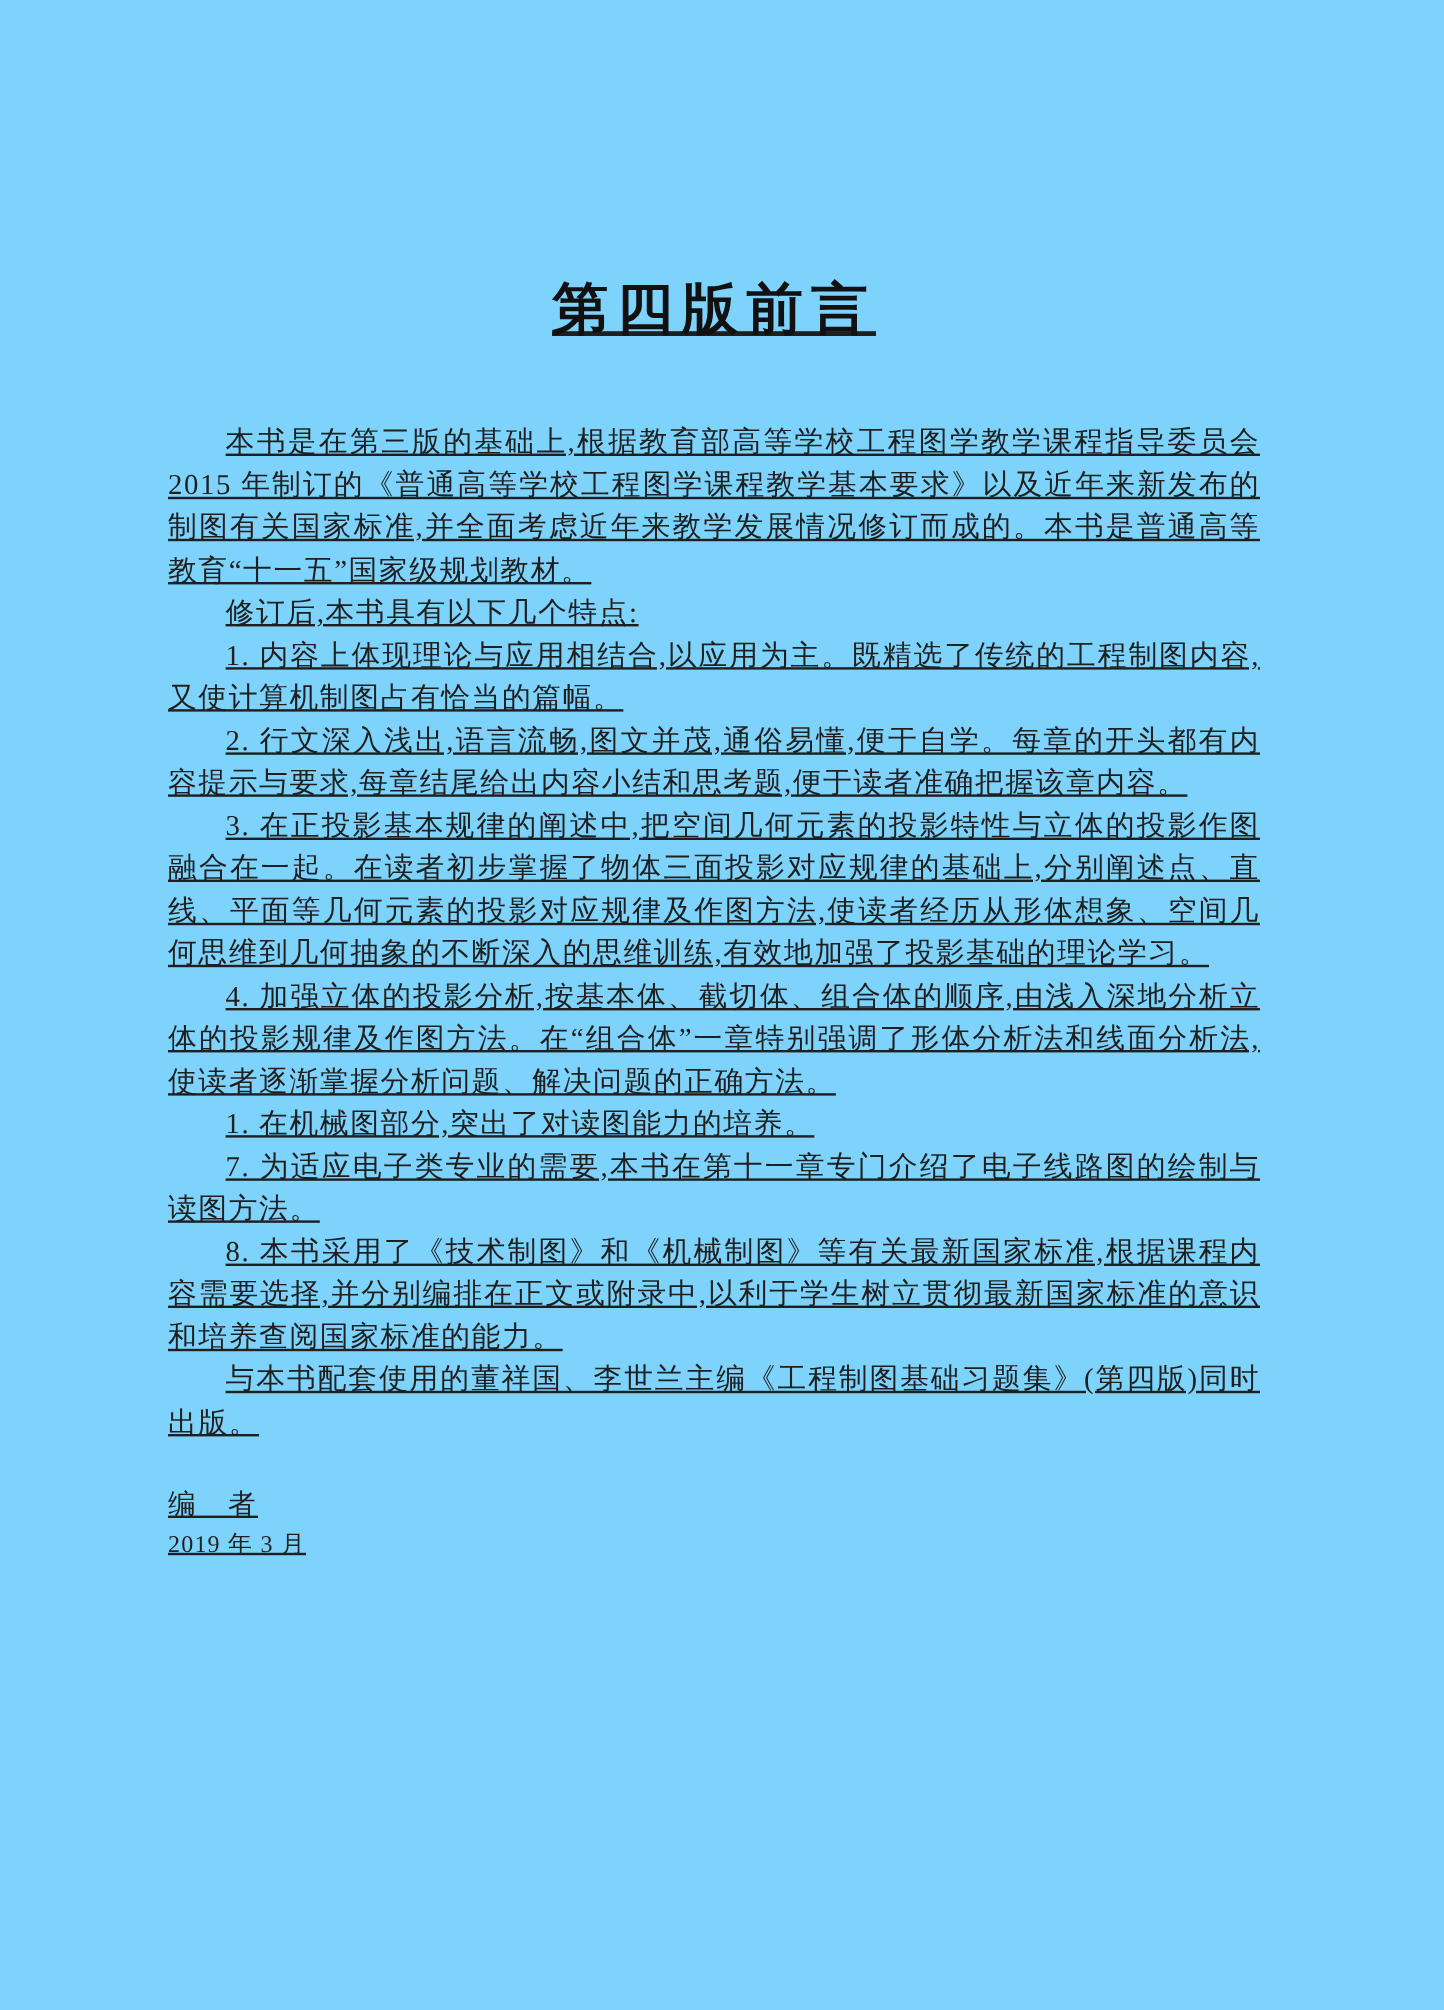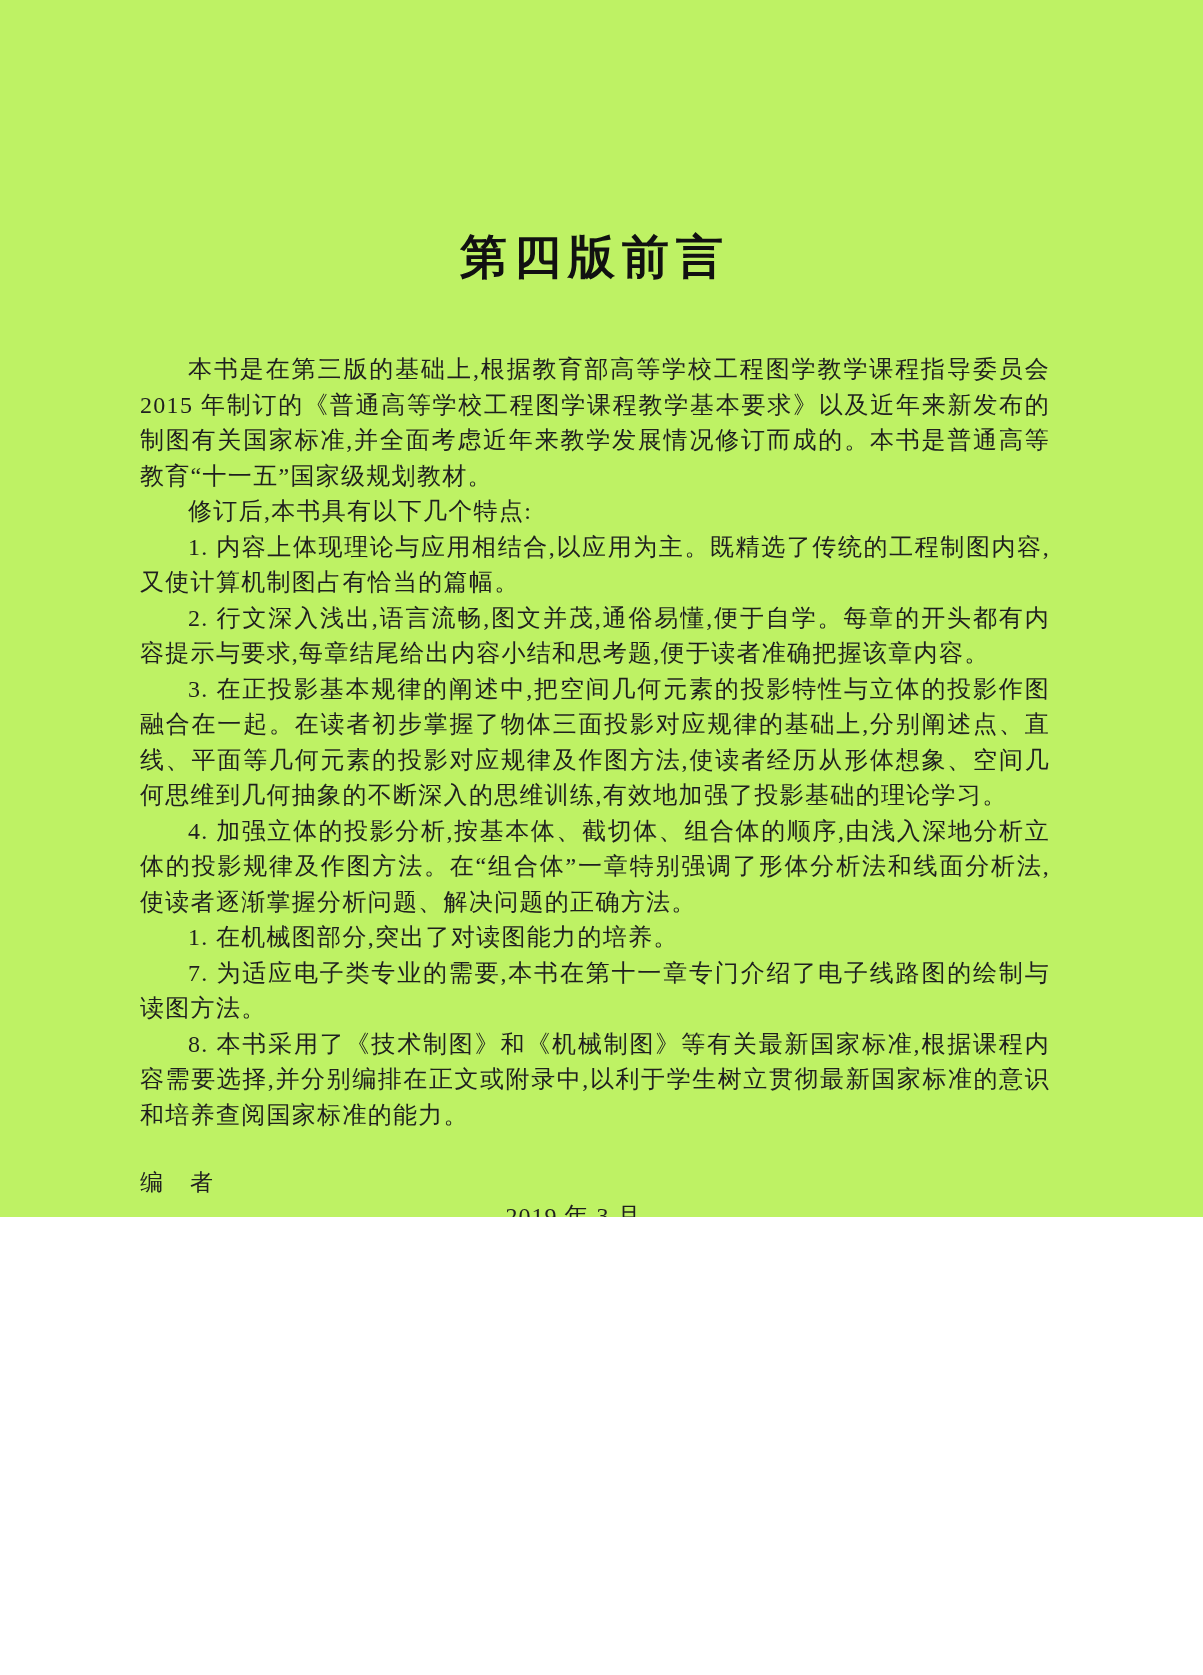--- a/index.html
+++ b/index.html
@@ -3,27 +3,28 @@
 <meta charset="utf-8">
 <style>
   html, body {
     margin: 0;
     padding: 0;
     background: #ffffff;
   }
   .page {
     position: relative;
     width: 1203px;
-    height: 1217px;
-    background: #bef264;
+    height: 1675px;
+    background: #7dd3fc;
     box-sizing: border-box;
     padding: 232px 153px 0 140px;
     color: #1f1f1f;
     font-family: "Liberation Serif", serif;
     overflow: hidden;
+    text-decoration: underline;
   }
   .title {
     font-family: "Liberation Sans", sans-serif;
     font-weight: 700;
     font-size: 47px;
     line-height: 50px;
     letter-spacing: 7px;
     text-align: center;
     color: #111111;
     margin: 0;
@@ -44,23 +45,23 @@
     margin-top: 32px;
   }
   .signature-line {
     padding-right: 55px;
     font-size: 23px;
     line-height: 35px;
     letter-spacing: 2px;
     color: #1f1f1f;
   }
   .date-line {
-    text-align: center;
+    text-align: left;
     padding-right: 43px;
-    font-size: 24px;
+    font-size: 20px;
     line-height: 33px;
     letter-spacing: 1px;
     color: #1f1f1f;
   }
 </style>
 </head>
 <body>
 
 <div class="page">
   <h1 class="title">第四版前言</h1>
@@ -68,19 +69,20 @@
   <div class="content">
     <p>本书是在第三版的基础上,根据教育部高等学校工程图学教学课程指导委员会 2015 年制订的《普通高等学校工程图学课程教学基本要求》以及近年来新发布的制图有关国家标准,并全面考虑近年来教学发展情况修订而成的。本书是普通高等教育“十一五”国家级规划教材。</p>
     <p>修订后,本书具有以下几个特点:</p>
     <p>1. 内容上体现理论与应用相结合,以应用为主。既精选了传统的工程制图内容,又使计算机制图占有恰当的篇幅。</p>
     <p>2. 行文深入浅出,语言流畅,图文并茂,通俗易懂,便于自学。每章的开头都有内容提示与要求,每章结尾给出内容小结和思考题,便于读者准确把握该章内容。</p>
     <p>3. 在正投影基本规律的阐述中,把空间几何元素的投影特性与立体的投影作图融合在一起。在读者初步掌握了物体三面投影对应规律的基础上,分别阐述点、直线、平面等几何元素的投影对应规律及作图方法,使读者经历从形体想象、空间几何思维到几何抽象的不断深入的思维训练,有效地加强了投影基础的理论学习。</p>
     <p>4. 加强立体的投影分析,按基本体、截切体、组合体的顺序,由浅入深地分析立体的投影规律及作图方法。在“组合体”一章特别强调了形体分析法和线面分析法,使读者逐渐掌握分析问题、解决问题的正确方法。</p>
     <p>1. 在机械图部分,突出了对读图能力的培养。</p>
     <p>7. 为适应电子类专业的需要,本书在第十一章专门介绍了电子线路图的绘制与读图方法。</p>
     <p>8. 本书采用了《技术制图》和《机械制图》等有关最新国家标准,根据课程内容需要选择,并分别编排在正文或附录中,以利于学生树立贯彻最新国家标准的意识和培养查阅国家标准的能力。</p>
+    <p>与本书配套使用的董祥国、李世兰主编《工程制图基础习题集》(第四版)同时出版。</p>
   </div>
 
   <div class="signature-block">
     <div class="signature-line">编　者</div>
     <div class="date-line">2019 年 3 月</div>
   </div>
 </div>
 
 </body></html>

